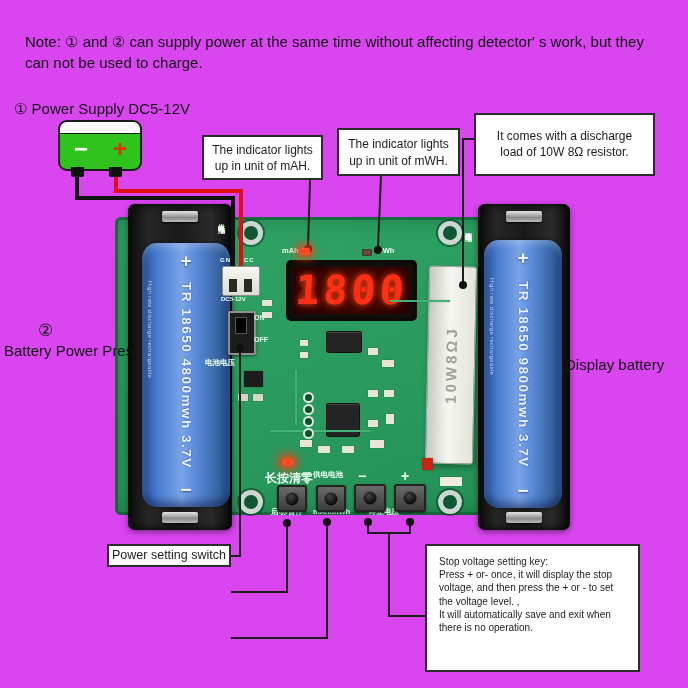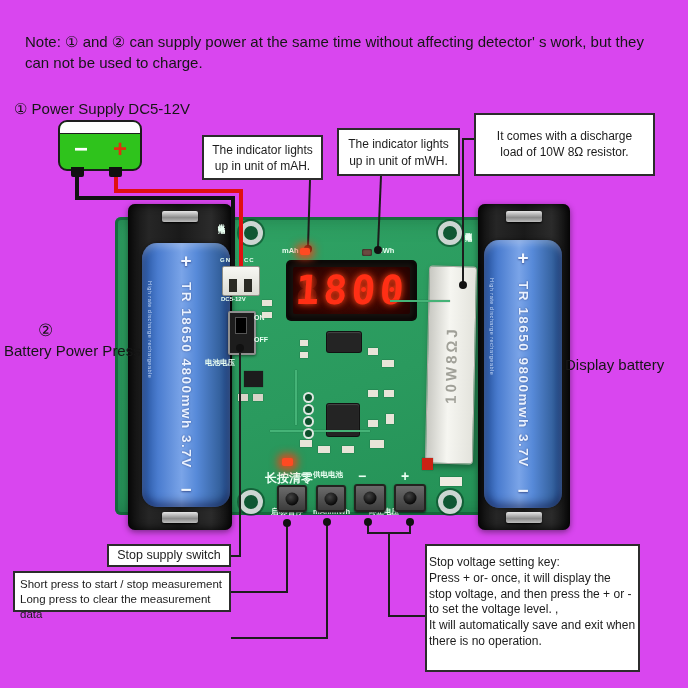--- a/index.html
+++ b/index.html
@@ -202,24 +202,22 @@
     <circle cx="368" cy="522" r="4" fill="#111"></circle>
     <circle cx="410" cy="522" r="4" fill="#111"></circle>
   </svg>
 
   <div class="co center" style="left:202px;top:135px;width:121px;height:45px;font-size:12px;padding:5px 2px;line-height:1.35;">The indicator lights
 up in unit of mAH.</div>
   <div class="co center" style="left:337px;top:128px;width:123px;height:48px;font-size:12px;padding:6px 2px;line-height:1.4;">The indicator lights
 up in unit of mWH.</div>
   <div class="co center" style="left:474px;top:113px;width:181px;height:63px;font-size:12px;padding:13px 4px;line-height:1.35;">It comes with a discharge
 load of 10W 8Ω resistor.</div>
-  <div class="co center" style="left:107px;top:544px;width:124px;height:23px;font-size:12.5px;padding:2px 2px;">Stop supply switch</div>
-  <div class="co" style="left:13px;top:571px;width:218px;height:41px;font-size:11.5px;padding:4px 5px;line-height:1.3;">Short press to start / stop measurement
-Long press to clear the measurement data</div>
-  <div class="co" style="left:425px;top:544px;width:215px;height:128px;font-size:12px;padding:9px 2px;line-height:1.32;">Stop voltage setting key:
+  <div class="co center" style="left:107px;top:544px;width:124px;height:23px;font-size:12.5px;padding:2px 2px;">Power setting switch</div>
+  <div class="co" style="left:425px;top:544px;width:215px;height:128px;font-size:10px;padding:9px 12px;line-height:1.32;">Stop voltage setting key:
 Press + or- once, it will display the stop voltage, and then press the + or - to set the voltage level. ,
 It will automatically save and exit when there is no operation.</div>
 <div style="position: absolute; z-index: 4; left: 262px; top: 300px; width: 10px; height: 6px; background: rgb(232, 228, 216); box-shadow: rgba(0, 0, 0, 0.5) 0px 0px 1px;"></div>
     <div style="position: absolute; z-index: 4; left: 262px; top: 312px; width: 10px; height: 6px; background: rgb(232, 228, 216); box-shadow: rgba(0, 0, 0, 0.5) 0px 0px 1px;"></div>
     <div style="position: absolute; z-index: 4; left: 244px; top: 371px; width: 19px; height: 16px; background: rgb(28, 28, 28); box-shadow: rgba(0, 0, 0, 0.5) 0px 0px 1px;"></div>
     <div style="position: absolute; z-index: 4; left: 238px; top: 394px; width: 10px; height: 7px; background: rgb(216, 212, 200); box-shadow: rgba(0, 0, 0, 0.5) 0px 0px 1px;"></div>
     <div style="position: absolute; z-index: 4; left: 253px; top: 394px; width: 10px; height: 7px; background: rgb(216, 212, 200); box-shadow: rgba(0, 0, 0, 0.5) 0px 0px 1px;"></div>
     <div style="position: absolute; z-index: 4; left: 300px; top: 340px; width: 8px; height: 6px; background: rgb(232, 228, 216); box-shadow: rgba(0, 0, 0, 0.5) 0px 0px 1px;"></div>
     <div style="position: absolute; z-index: 4; left: 300px; top: 352px; width: 8px; height: 6px; background: rgb(232, 228, 216); box-shadow: rgba(0, 0, 0, 0.5) 0px 0px 1px;"></div>
     <div style="position: absolute; z-index: 4; left: 368px; top: 348px; width: 10px; height: 7px; background: rgb(232, 228, 216); box-shadow: rgba(0, 0, 0, 0.5) 0px 0px 1px;"></div>

